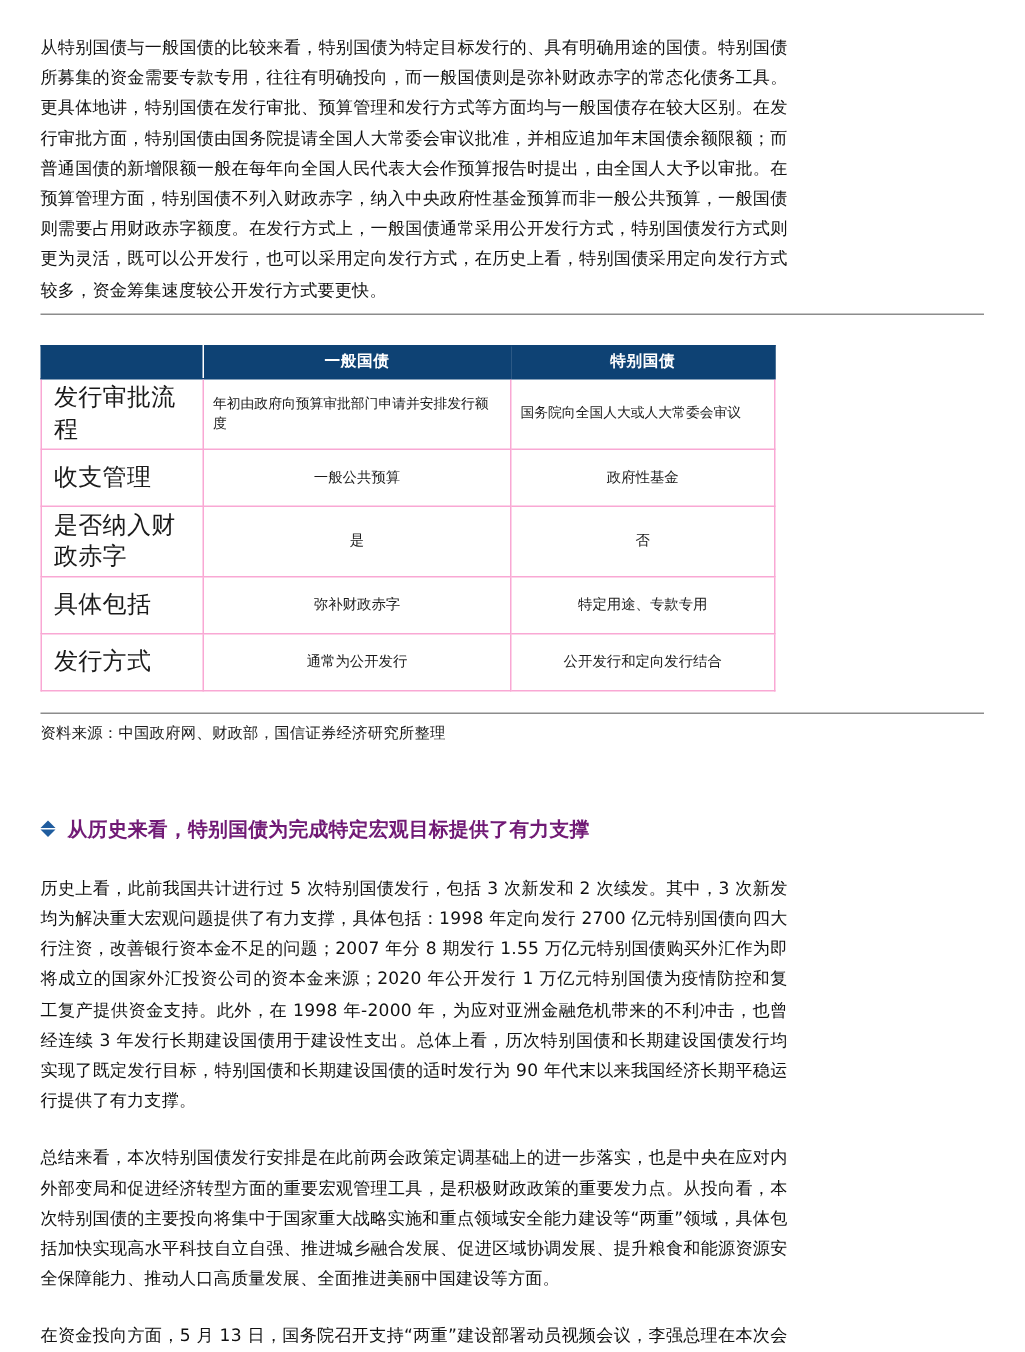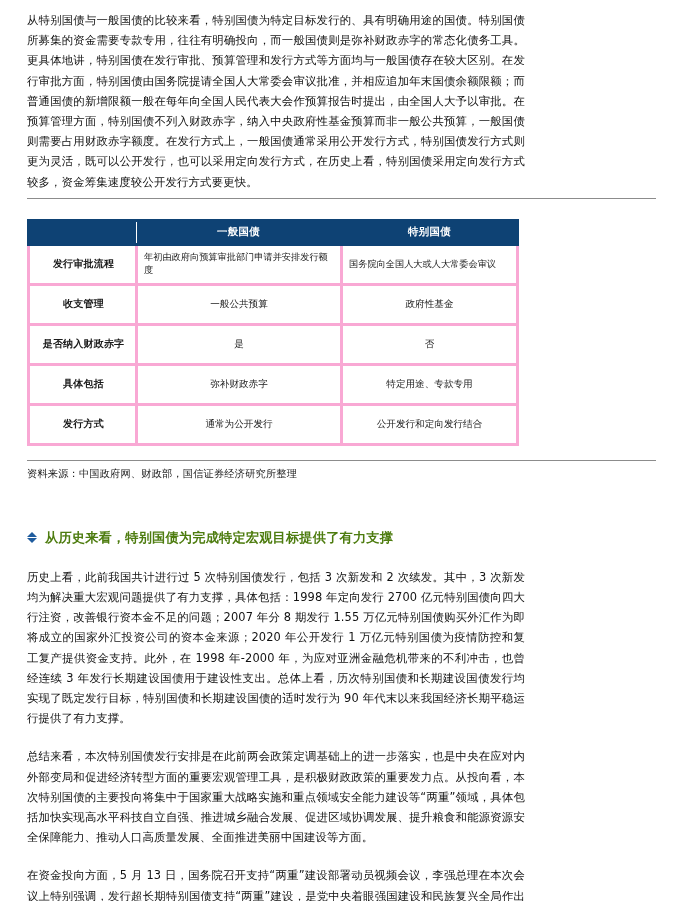--- a/index.html
+++ b/index.html
@@ -12,21 +12,21 @@
     height: 901px;
     font-family: "DejaVu Sans", "Liberation Sans", sans-serif;
     color: #000000;
     overflow: hidden;
   }
   .page {
     position: relative;
     width: 547px;
     height: 901px;
     box-sizing: border-box;
-    padding: 10px 22px 0 27px;
+    padding: 21px 22px 0 27px;
   }
   p.body-text {
     margin: 0 0 0 0;
     font-size: 11.4px;
     line-height: 20.2px;
     text-align: justify;
     text-justify: inter-ideograph;
     letter-spacing: 0.15px;
     color: #111111;
   }
@@ -47,21 +47,21 @@
   }
 
   
   table.cmp {
     margin-top: 20px;
     border-collapse: collapse;
     width: 489px;
     table-layout: fixed;
   }
   table.cmp th, table.cmp td {
-    border: 3px solid #f9a8d4;
+    border: 1px solid #f9a8d4;
     vertical-align: middle;
   }
   table.cmp thead th {
     background: #0E4274;
     color: #ffffff;
     font-size: 10.4px;
     font-weight: bold;
     height: 21px;
     padding: 0;
     text-align: center;
@@ -75,23 +75,23 @@
   table.cmp thead th.sep {
     border-left: 1px solid #ffffff;
   }
   table.cmp tbody td {
     height: 33px;
     font-size: 9.6px;
     padding: 2px 6px;
     color: #1a1a1a;
   }
   table.cmp tbody td.rowhdr {
-    font-weight: bold;
-    font-size: 10px;
-    text-align: center;
+    font-weight: normal;
+    font-size: 16px;
+    text-align: left;
     padding-left: 8px;
     letter-spacing: 0.2px;
   }
   table.cmp tbody td.val {
     text-align: center;
   }
   table.cmp tbody td.val.left {
     text-align: left;
     padding-left: 6px;
     font-size: 9.2px;
@@ -134,21 +134,21 @@
     position: absolute;
     left: -5.5px;
     top: 5.5px;
     width: 0; height: 0;
     border: 5.5px solid transparent;
     border-top-color: #1F5C9E;
   }
   .section-title {
     font-size: 13.2px;
     font-weight: bold;
-    color: #4d7c0f;
+    color: #701a75;
     letter-spacing: 0.2px;
     text-align: right;
   }
   .section-gap { height: 20px; }
 </style>
 </head>
 <body>
 
 <div class="page">
 

